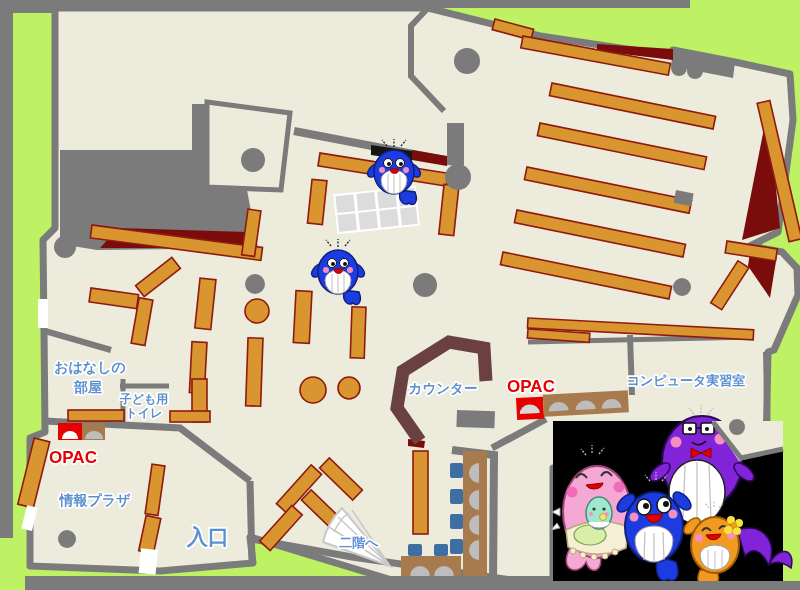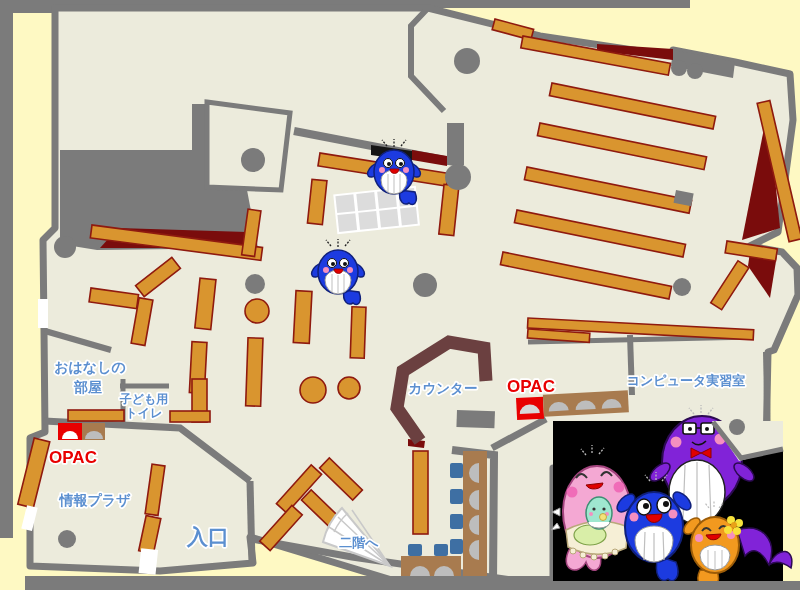--- a/index.html
+++ b/index.html
@@ -1,16 +1,16 @@
 <!DOCTYPE html>
 <html><head>
 <meta charset="utf-8">
 <style>
   html,body{margin:0;padding:0;background:#fff;}
-  .stage{position:relative;width:800px;height:590px;overflow:hidden;background:#fef9c3;
+  .stage{position:relative;width:800px;height:590px;overflow:hidden;background:#bef264;
          font-family:"Liberation Sans",sans-serif;}
   svg{display:block}
   .maplabel{font-family:"Liberation Sans","DejaVu Sans",sans-serif;font-weight:bold;
             stroke:#ffffff;stroke-width:3.5px;paint-order:stroke;stroke-linejoin:round;}
 </style>
 </head>
 <body>
 
 <div class="stage">
 <svg width="800" height="590" viewBox="0 0 800 590">

